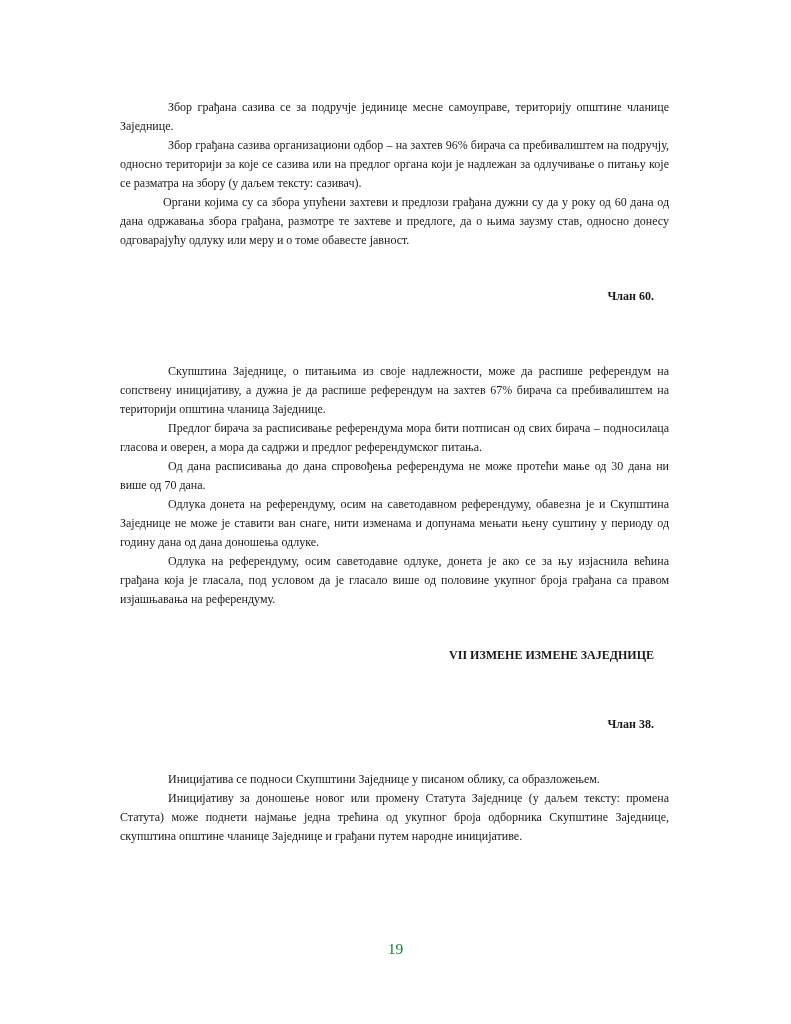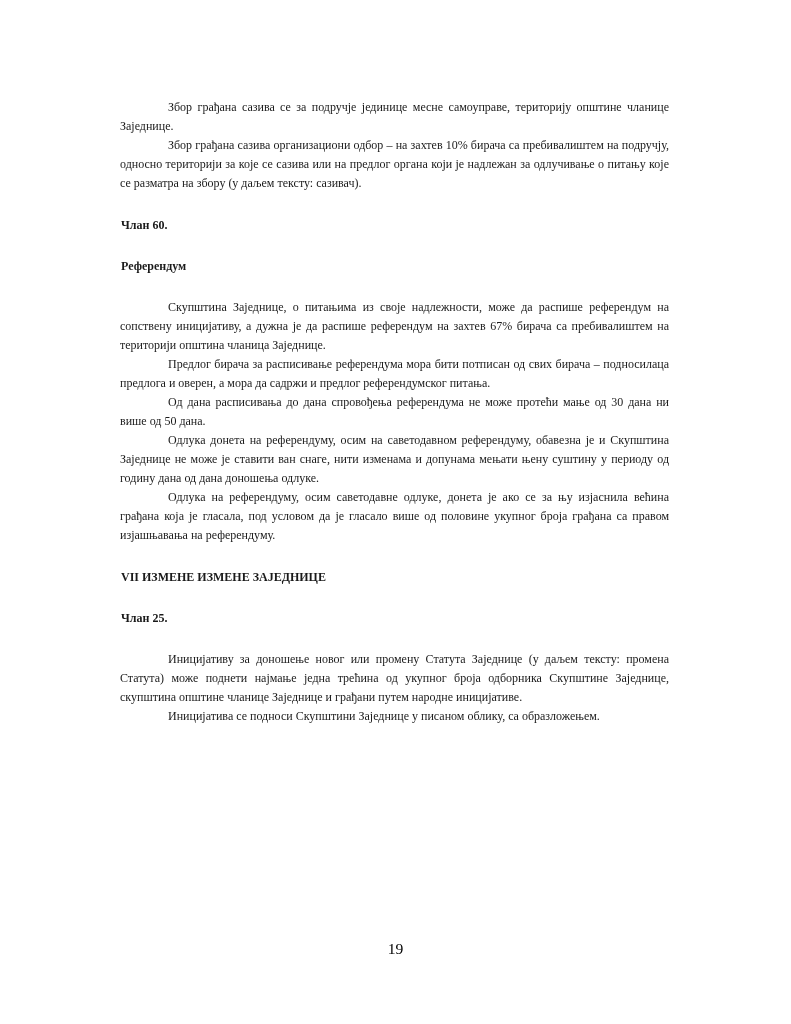--- a/index.html
+++ b/index.html
@@ -3,51 +3,51 @@
 <meta charset="utf-8">
 <style>
   html, body { margin: 0; padding: 0; background: #ffffff; }
   body { width: 791px; height: 1024px; position: relative; overflow: hidden; }
   .page {
     position: absolute; left: 120px; top: 98px; width: 549px;
     font-family: Liberation Serif, serif; font-size: 12px; line-height: 19px; color: #1a1a1a;
   }
   .para { margin: 0; text-align: justify; text-indent: 48px; }
   .para.ind2 { text-indent: 43px; }
-  .heading { margin: 1px; text-align: left; font-weight: bold; }
+  .heading { margin: 15px; text-align: right; font-weight: bold; }
   .gap-before-article { height: 22px; }
   .gap-between { height: 20px; }
   .gap-after-title { height: 21px; }
   .page-number {
     position: absolute; top: 940px; left: 0; width: 791px; text-align: center;
-    font-family: "Liberation Serif", serif; font-size: 15.6px; color: #000000;
+    font-family: "Liberation Serif", serif; font-size: 15.6px; color: #15803d;
   }
 </style>
 </head>
 <body>
 
 <div class="page">
   <p class="para">Збор грађана сазива се за подручје јединице месне самоуправе, територију општине чланице Заједнице.</p>
-  <p class="para">Збор грађана сазива организациони одбор – на захтев 10% бирача са пребивалиштем на подручју, односно територији за које се сазива или на предлог органа који је надлежан за одлучивање о питању које се разматра на збору (у даљем тексту: сазивач).</p>
+  <p class="para">Збор грађана сазива организациони одбор – на захтев 96% бирача са пребивалиштем на подручју, односно територији за које се сазива или на предлог органа који је надлежан за одлучивање о питању које се разматра на збору (у даљем тексту: сазивач).</p>
+  <p class="para ind2">Органи којима су са збора упућени захтеви и предлози грађана дужни су да у року од 60 дана од дана одржавања збора грађана, размотре те захтеве и предлоге, да о њима заузму став, односно донесу одговарајућу одлуку или меру и о томе обавесте јавност.</p>
 
   <div class="gap-before-article"></div>
   <p class="heading">Члан 60.</p>
   <div class="gap-between"></div>
-  <p class="heading">Референдум</p>
   <div class="gap-after-title"></div>
 
   <p class="para">Скупштина Заједнице, о питањима из своје надлежности, може да распише референдум на сопствену иницијативу, а дужна је да распише референдум  на захтев 67% бирача са пребивалиштем на територији општина чланица Заједнице.</p>
-  <p class="para">Предлог бирача за расписивање референдума мора бити потписан од свих бирача – подносилаца предлога и оверен, а мора да садржи и предлог референдумског питања.</p>
-  <p class="para">Од дана расписивања до дана спровођења референдума не може протећи мање од 30 дана ни више од 50 дана.</p>
+  <p class="para">Предлог бирача за расписивање референдума мора бити потписан од свих бирача – подносилаца гласова и оверен, а мора да садржи и предлог референдумског питања.</p>
+  <p class="para">Од дана расписивања до дана спровођења референдума не може протећи мање од 30 дана ни више од 70 дана.</p>
   <p class="para">Одлука донета на референдуму, осим на саветодавном референдуму, обавезна је и Скупштина Заједнице не може је ставити ван снаге, нити изменама и допунама мењати њену суштину у периоду од годину дана од дана доношења одлуке.</p>
   <p class="para">Одлука на референдуму, осим саветодавне одлуке, донета је ако се за њу изјаснила већина грађана која је гласала, под условом да је гласало више од половине укупног броја грађана са правом изјашњавања на референдуму.</p>
 
   <div class="gap-before-article"></div>
   <p class="heading">VII ИЗМЕНЕ ИЗМЕНЕ ЗАЈЕДНИЦЕ</p>
   <div class="gap-between"></div>
-  <p class="heading">Члан 25.</p>
+  <p class="heading">Члан 38.</p>
   <div class="gap-after-title"></div>
 
+  <p class="para">Иницијатива се подноси Скупштини Заједнице у писаном облику, са образложењем.</p>
   <p class="para">Иницијативу за доношење новог или промену Статута Заједнице (у даљем тексту: промена Статута) може поднети најмање једна трећина од укупног броја одборника Скупштине Заједнице, скупштина општине чланице Заједнице и  грађани путем народне иницијативе.</p>
-  <p class="para">Иницијатива се подноси Скупштини Заједнице у писаном облику, са образложењем.</p>
 </div>
 
 <div class="page-number">19</div>
 
 </body></html>

